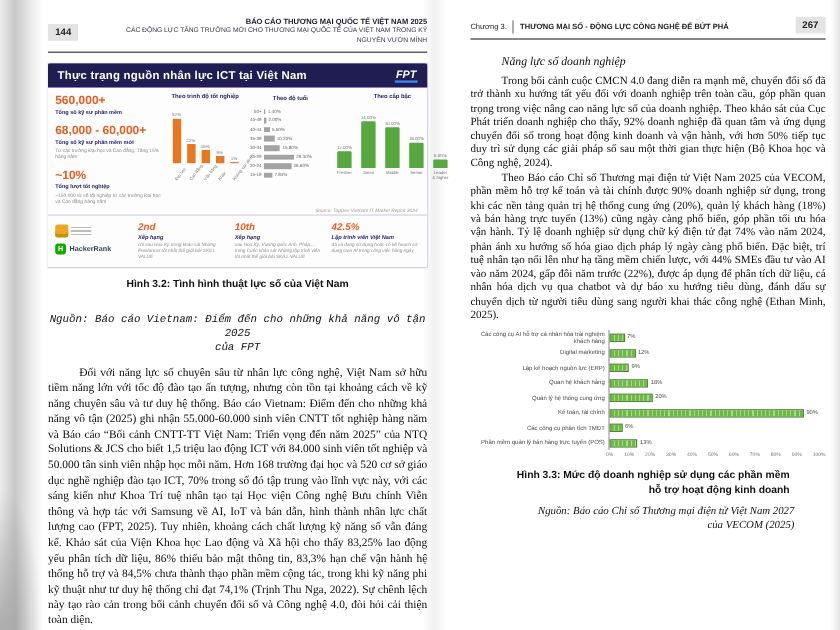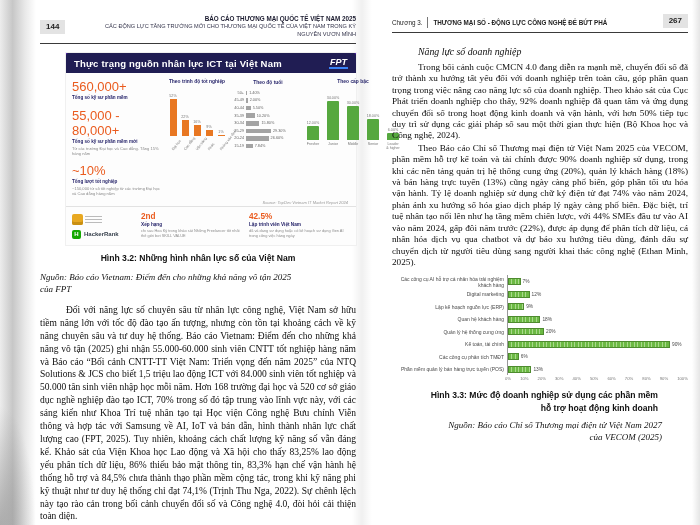--- a/index.html
+++ b/index.html
@@ -25,30 +25,30 @@
   .rh-left{margin-left:auto;text-align:right;color:#1a1a2e;}
   .rh-l1{font-weight:bold;font-size:6.3px;line-height:1.5;}
   .rh-l2{font-size:5.6px;line-height:1.4;color:#33334a;}
   .rh-right{display:flex;align-items:center;gap:5px;color:#222;margin-top:2px;}
   .rh-chap{font-size:6.3px;}
   .rh-sep{width:1px;height:11px;background:#777;}
   .rh-title{font-weight:bold;font-size:6.3px;}
   .phead-rule{border:none;border-top:1.2px solid #3a3a3a;margin:4px 0 0 0;}
 
   
-  .ig{margin-top:9px;background:#6d28d9;box-shadow:0 0 0 1px #f0f0f0;margin-left:26px;}
+  .ig{margin-top:9px;background:#6d28d9;box-shadow:0 0 0 1px #f0f0f0;}
   .ig-head{background:#201d53;color:#fff;display:flex;align-items:center;
            justify-content:space-between;padding:4px 8px;border-radius:2px 2px 0 0;}
   .ig-title{font-weight:bold;font-size:9.5px;letter-spacing:.2px;}
   .fpt{font:italic bold 9px "Liberation Sans",sans-serif;color:#fff;
        border-bottom:2px solid #3b82f6;padding:0 1px;}
   .ig-body{display:flex;padding:6px 6px 2px 6px;position:relative;background:#fdfdfd;}
   .col-stats{width:92px;flex:0 0 92px;}
   .stat{margin-bottom:7px;}
-  .stat-v{color:#ea5b1e;font-weight:normal;font-size:13px;line-height:1.2;}
+  .stat-v{color:#ea5b1e;font-weight:bold;font-size:10px;line-height:1.2;}
   .stat-l{color:#26246a;font-weight:bold;font-size:4.6px;line-height:1.3;}
   .stat-n{color:#8a8a8a;font-size:4.1px;line-height:1.3;margin-top:1px;}
   .ct{color:#26246a;font-weight:bold;font-size:4.9px;text-align:center;margin-bottom:4px;}
   .col-edu{width:66px;flex:0 0 66px;}
   .edu-bars{display:flex;align-items:flex-end;justify-content:center;gap:4px;height:48px;}
   .edu-cell{display:flex;flex-direction:column;align-items:center;width:8px;}
   .edu-val{font-size:3.7px;color:#777;margin-bottom:1px;}
   .edu-bar{width:7px;background:#e87722;}
   .edu-labels{display:flex;justify-content:center;gap:4px;height:16px;margin-top:2px;}
   .edu-lab{width:8px;font-size:3.6px;color:#777;transform:rotate(-52deg) translate(-4px,2px);
@@ -69,28 +69,28 @@
   .ig-foot{display:flex;border-top:1px solid #e2e2e2;padding:5px 6px 6px 6px;gap:7px;background:#fdfdfd;}
   .logos{flex:0 0 62px;display:flex;flex-direction:column;gap:5px;padding-top:2px;}
   .sv-logo{width:30px;height:11px;display:flex;align-items:center;gap:2px;}
   .sv-mark{width:11px;height:11px;background:#e8a821;border-radius:2px;
            box-shadow:inset 0 -3px 0 #c98f12;}
   .sv-lines{flex:1;height:7px;background:repeating-linear-gradient(#bbb 0 1px,transparent 1px 3px);}
   .hr-logo{display:flex;align-items:center;gap:3px;}
   .hr-mark{width:9px;height:9px;background:#14a800;border-radius:2px;color:#fff;
            font:bold 6px "Liberation Sans",sans-serif;display:flex;align-items:center;justify-content:center;}
   .hr-text{font-weight:bold;font-size:6px;color:#39424e;}
-  .rank{flex:1;}
+  .rank{flex:1;font-style:italic;}
   .rank-v{color:#ea5b1e;font-weight:bold;font-size:8.2px;line-height:1.1;}
   .rank-t{color:#26246a;font-weight:bold;font-size:4.7px;margin:1px 0;}
   .rank-d{color:#8d8d8d;font-size:3.9px;line-height:1.3;}
 
   .fig-caption{font-weight:bold;font-size:8.6px;color:#111;text-align:center;margin-top:8px;}
-  .fig-source{font-family:Liberation Serif, serif;font-style:italic;font-size:9px;
-              color:#111;text-align:left;line-height:1.35;margin-top:8px;}
+  .fig-source{font-family:Liberation Mono, monospace;font-style:italic;font-size:9px;
+              color:#111;text-align:center;line-height:1.35;margin-top:19px;}
 
   .body-text{font-family:"Liberation Serif",serif;font-size:9.5px;line-height:12.9px;
              text-align:justify;color:#0d0d0d;margin-top:9px;}
   .body-text p{margin:0;text-indent:26px;}
 
   
   .sec-head{font-family:"Liberation Serif",serif;font-style:italic;font-size:9.8px;
             color:#0d0d0d;margin:13px 0 5px 0;text-indent:26px;}
   .rp-text{font-family:"Liberation Serif",serif;font-size:9.2px;line-height:11.4px;
            text-align:justify;color:#0d0d0d;}
@@ -135,21 +135,21 @@
       <span class="ig-title">Thực trạng nguồn nhân lực ICT tại Việt Nam</span>
       <span class="fpt">FPT</span>
     </div>
     <div class="ig-body">
       <div class="col-stats">
         <div class="stat">
           <div class="stat-v">560,000+</div>
           <div class="stat-l">Tổng số kỹ sư phần mềm</div>
         </div>
         <div class="stat">
-          <div class="stat-v">55,000 - 80,000+</div>
+          <div class="stat-v">68,000 - 60,000+</div>
           <div class="stat-l">Tổng số kỹ sư phần mềm mới</div>
           <div class="stat-n">Từ các trường Đại học và Cao đẳng. Tăng 15% hàng năm</div>
         </div>
         <div class="stat">
           <div class="stat-v">~10%</div>
           <div class="stat-l">Tổng lượt tốt nghiệp</div>
           <div class="stat-n">~150,000 từ số tốt nghiệp từ các trường Đại học và Cao đẳng hàng năm</div>
         </div>
       </div>
 
@@ -275,28 +275,33 @@
           <span class="hr-mark">H</span>
           <span class="hr-text">HackerRank</span>
         </div>
       </div>
       <div class="rank">
         <div class="rank-v">2nd</div>
         <div class="rank-t">Xếp hạng</div>
         <div class="rank-d">chỉ sau Hoa Kỳ trong khảo sát Những Freelancer tốt nhất thế giới bởi SKILL VALUE</div>
       </div>
       <div class="rank">
+        <div class="rank-v">10th</div>
+        <div class="rank-t">Xếp hạng</div>
+        <div class="rank-d">sau Hoa Kỳ, Vương quốc Anh, Pháp,... trong Cuộc khảo sát Những lập trình viên tốt nhất thế giới bởi SKILL VALUE</div>
+      </div>
+      <div class="rank">
         <div class="rank-v">42.5%</div>
         <div class="rank-t">Lập trình viên Việt Nam</div>
         <div class="rank-d">đã và đang sử dụng hoặc có kế hoạch sử dụng Gen AI trong công việc hàng ngày</div>
       </div>
     </div>
   </div>
 
-  <div class="fig-caption">Hình 3.2: Những hình nhân lực số của Việt Nam</div>
+  <div class="fig-caption">Hình 3.2: Tình hình thuật lực số của Việt Nam</div>
   <div class="fig-source">
     <div>Nguồn: Báo cáo Vietnam: Điểm đến cho những khả năng vô tận 2025</div>
     <div>của FPT</div>
   </div>
 
   <div class="body-text">
     <p>Đối với năng lực số chuyên sâu từ nhân lực công nghệ, Việt Nam sở hữu tiềm năng lớn với tốc độ đào tạo ấn tượng, nhưng còn tồn tại khoảng cách về kỹ năng chuyên sâu và tư duy hệ thống. Báo cáo Vietnam: Điểm đến cho những khả năng vô tận (2025) ghi nhận 55.000-60.000 sinh viên CNTT tốt nghiệp hàng năm và Báo cáo “Bối cảnh CNTT-TT Việt Nam: Triển vọng đến năm 2025” của NTQ Solutions &amp; JCS cho biết 1,5 triệu lao động ICT với 84.000 sinh viên tốt nghiệp và 50.000 tân sinh viên nhập học mỗi năm. Hơn 168 trường đại học và 520 cơ sở giáo dục nghề nghiệp đào tạo ICT, 70% trong số đó tập trung vào lĩnh vực này, với các sáng kiến như Khoa Trí tuệ nhân tạo tại Học viện Công nghệ Bưu chính Viễn thông và hợp tác với Samsung về AI, IoT và bán dẫn, hình thành nhân lực chất lượng cao (FPT, 2025). Tuy nhiên, khoảng cách chất lượng kỹ năng số vẫn đáng kể. Khảo sát của Viện Khoa học Lao động và Xã hội cho thấy 83,25% lao động yếu phân tích dữ liệu, 86% thiếu bảo mật thông tin, 83,3% hạn chế vận hành hệ thống hỗ trợ và 84,5% chưa thành thạo phần mềm cộng tác, trong khi kỹ năng phi kỹ thuật như tư duy hệ thống chỉ đạt 74,1% (Trịnh Thu Nga, 2022). Sự chênh lệch này tạo rào cản trong bối cảnh chuyển đổi số và Công nghệ 4.0, đòi hỏi cải thiện toàn diện.</p>
   </div>
 </div>
 

